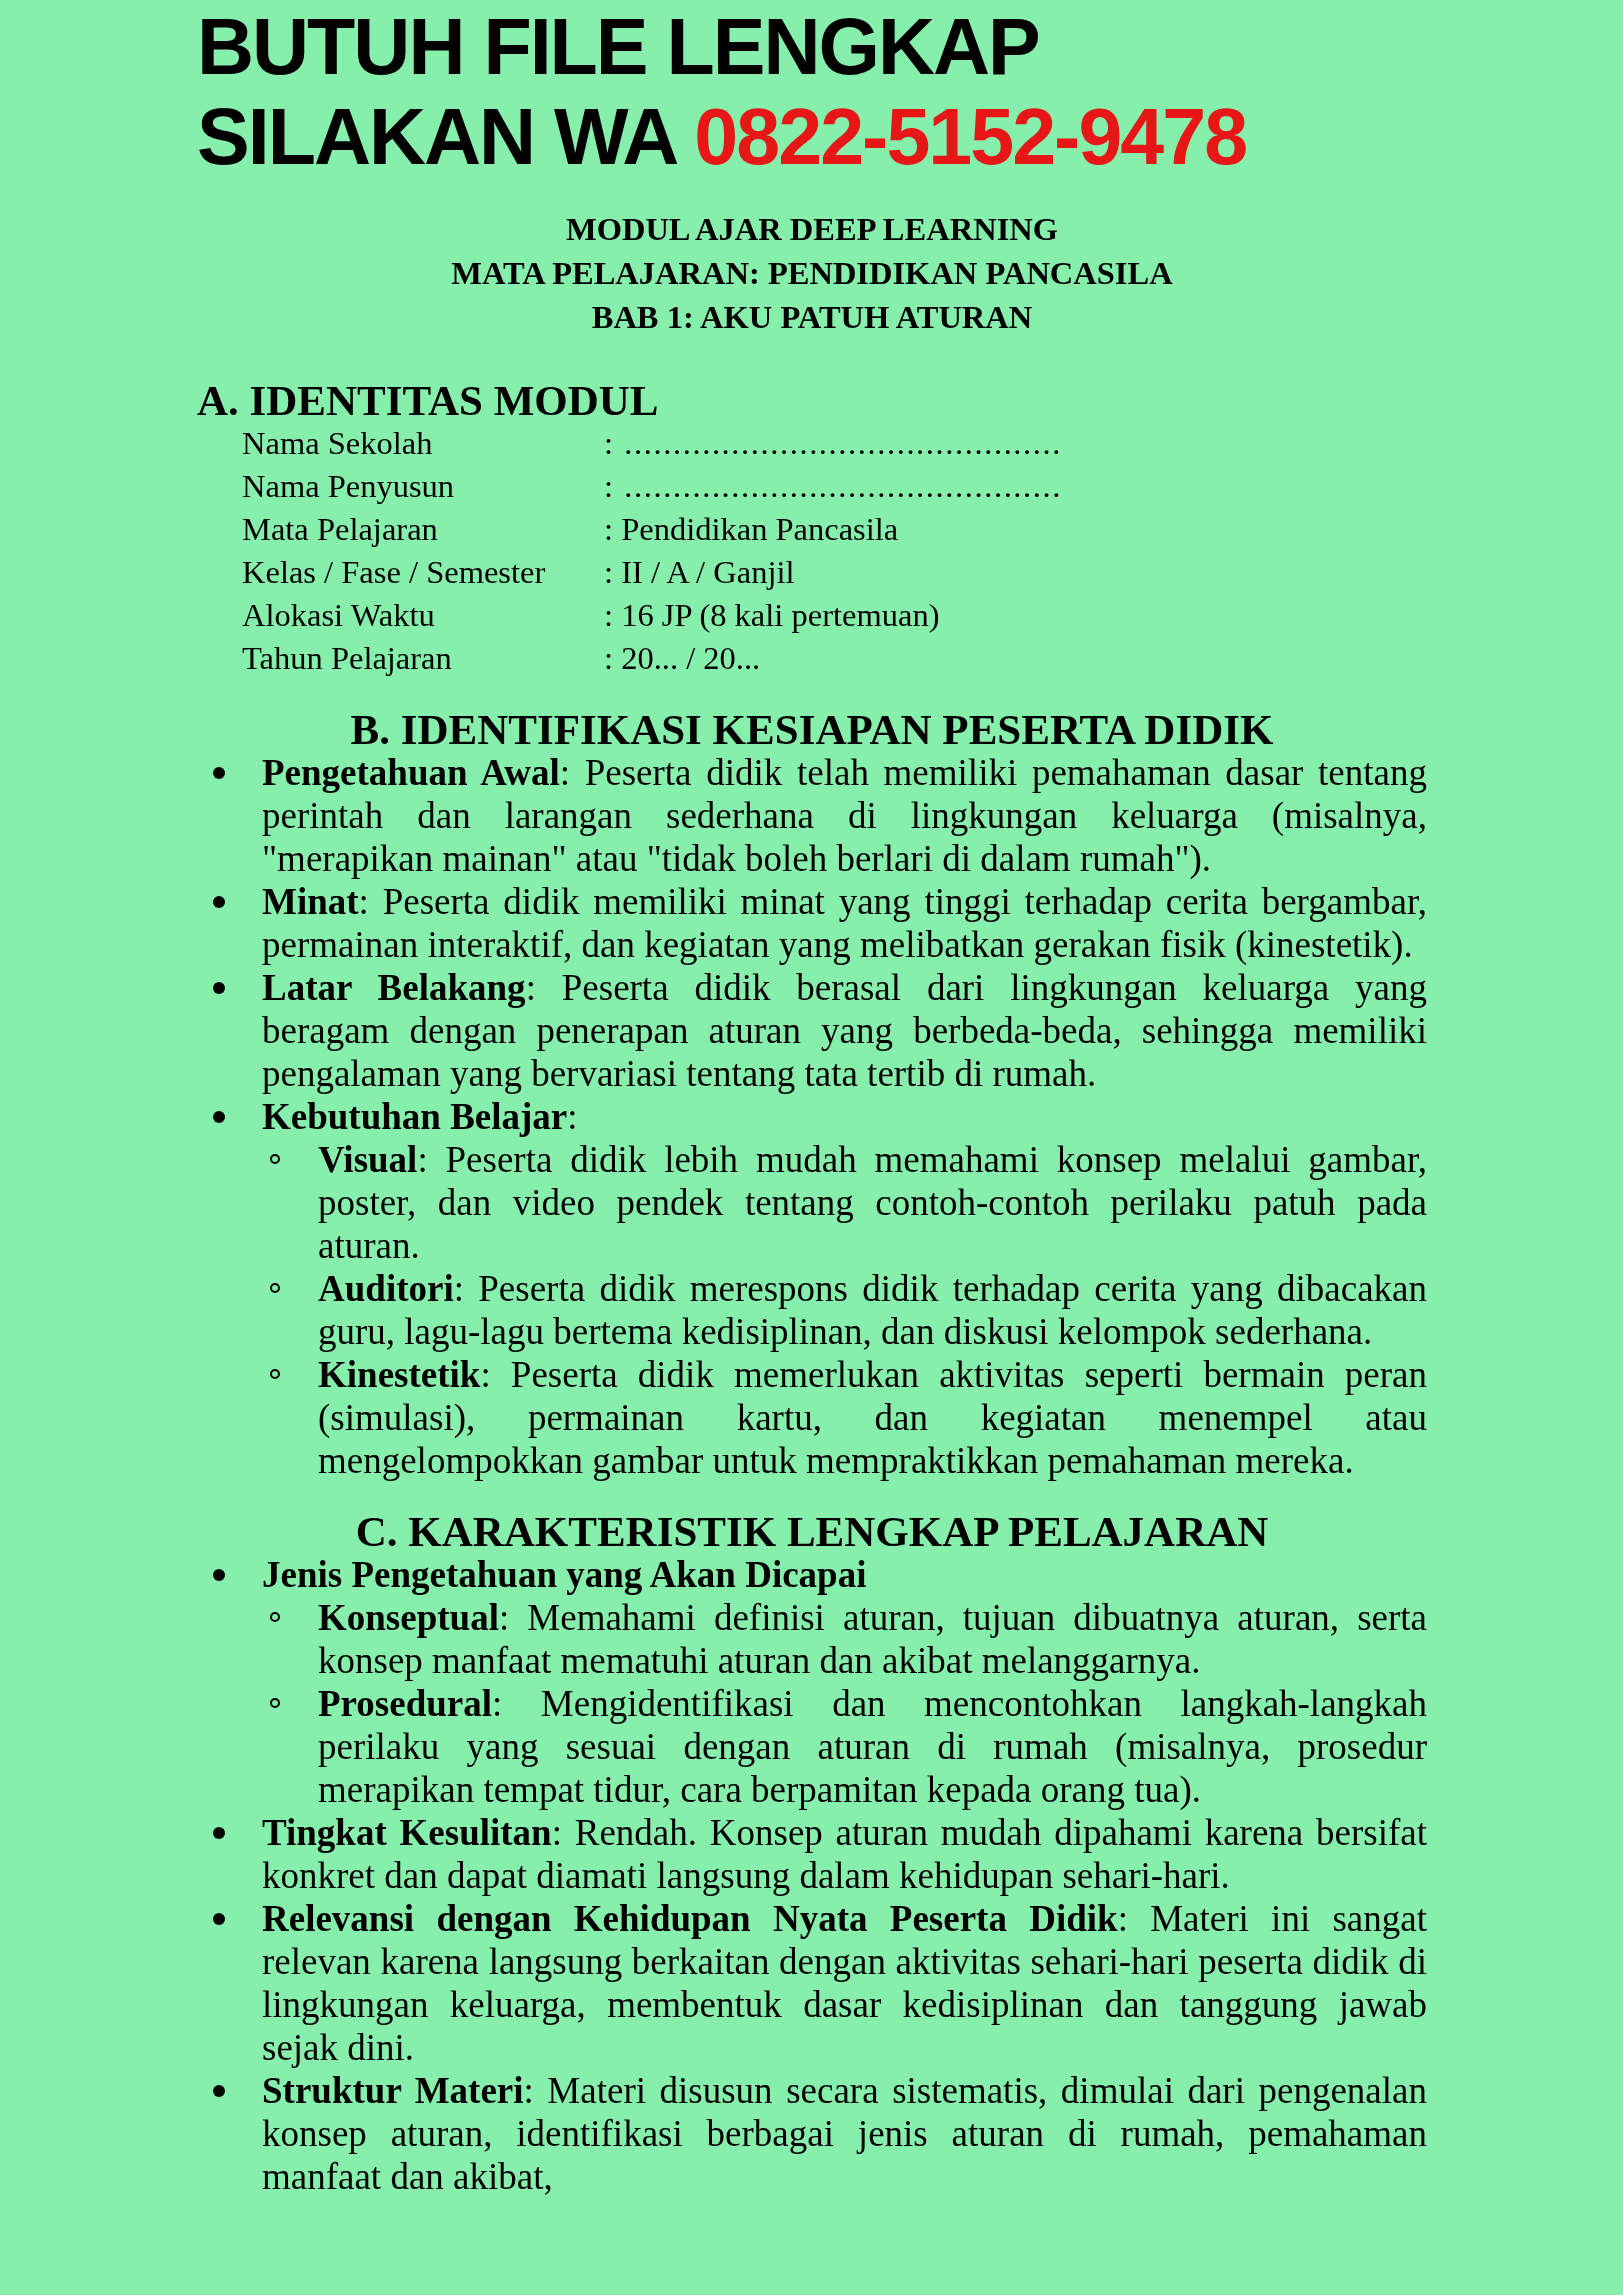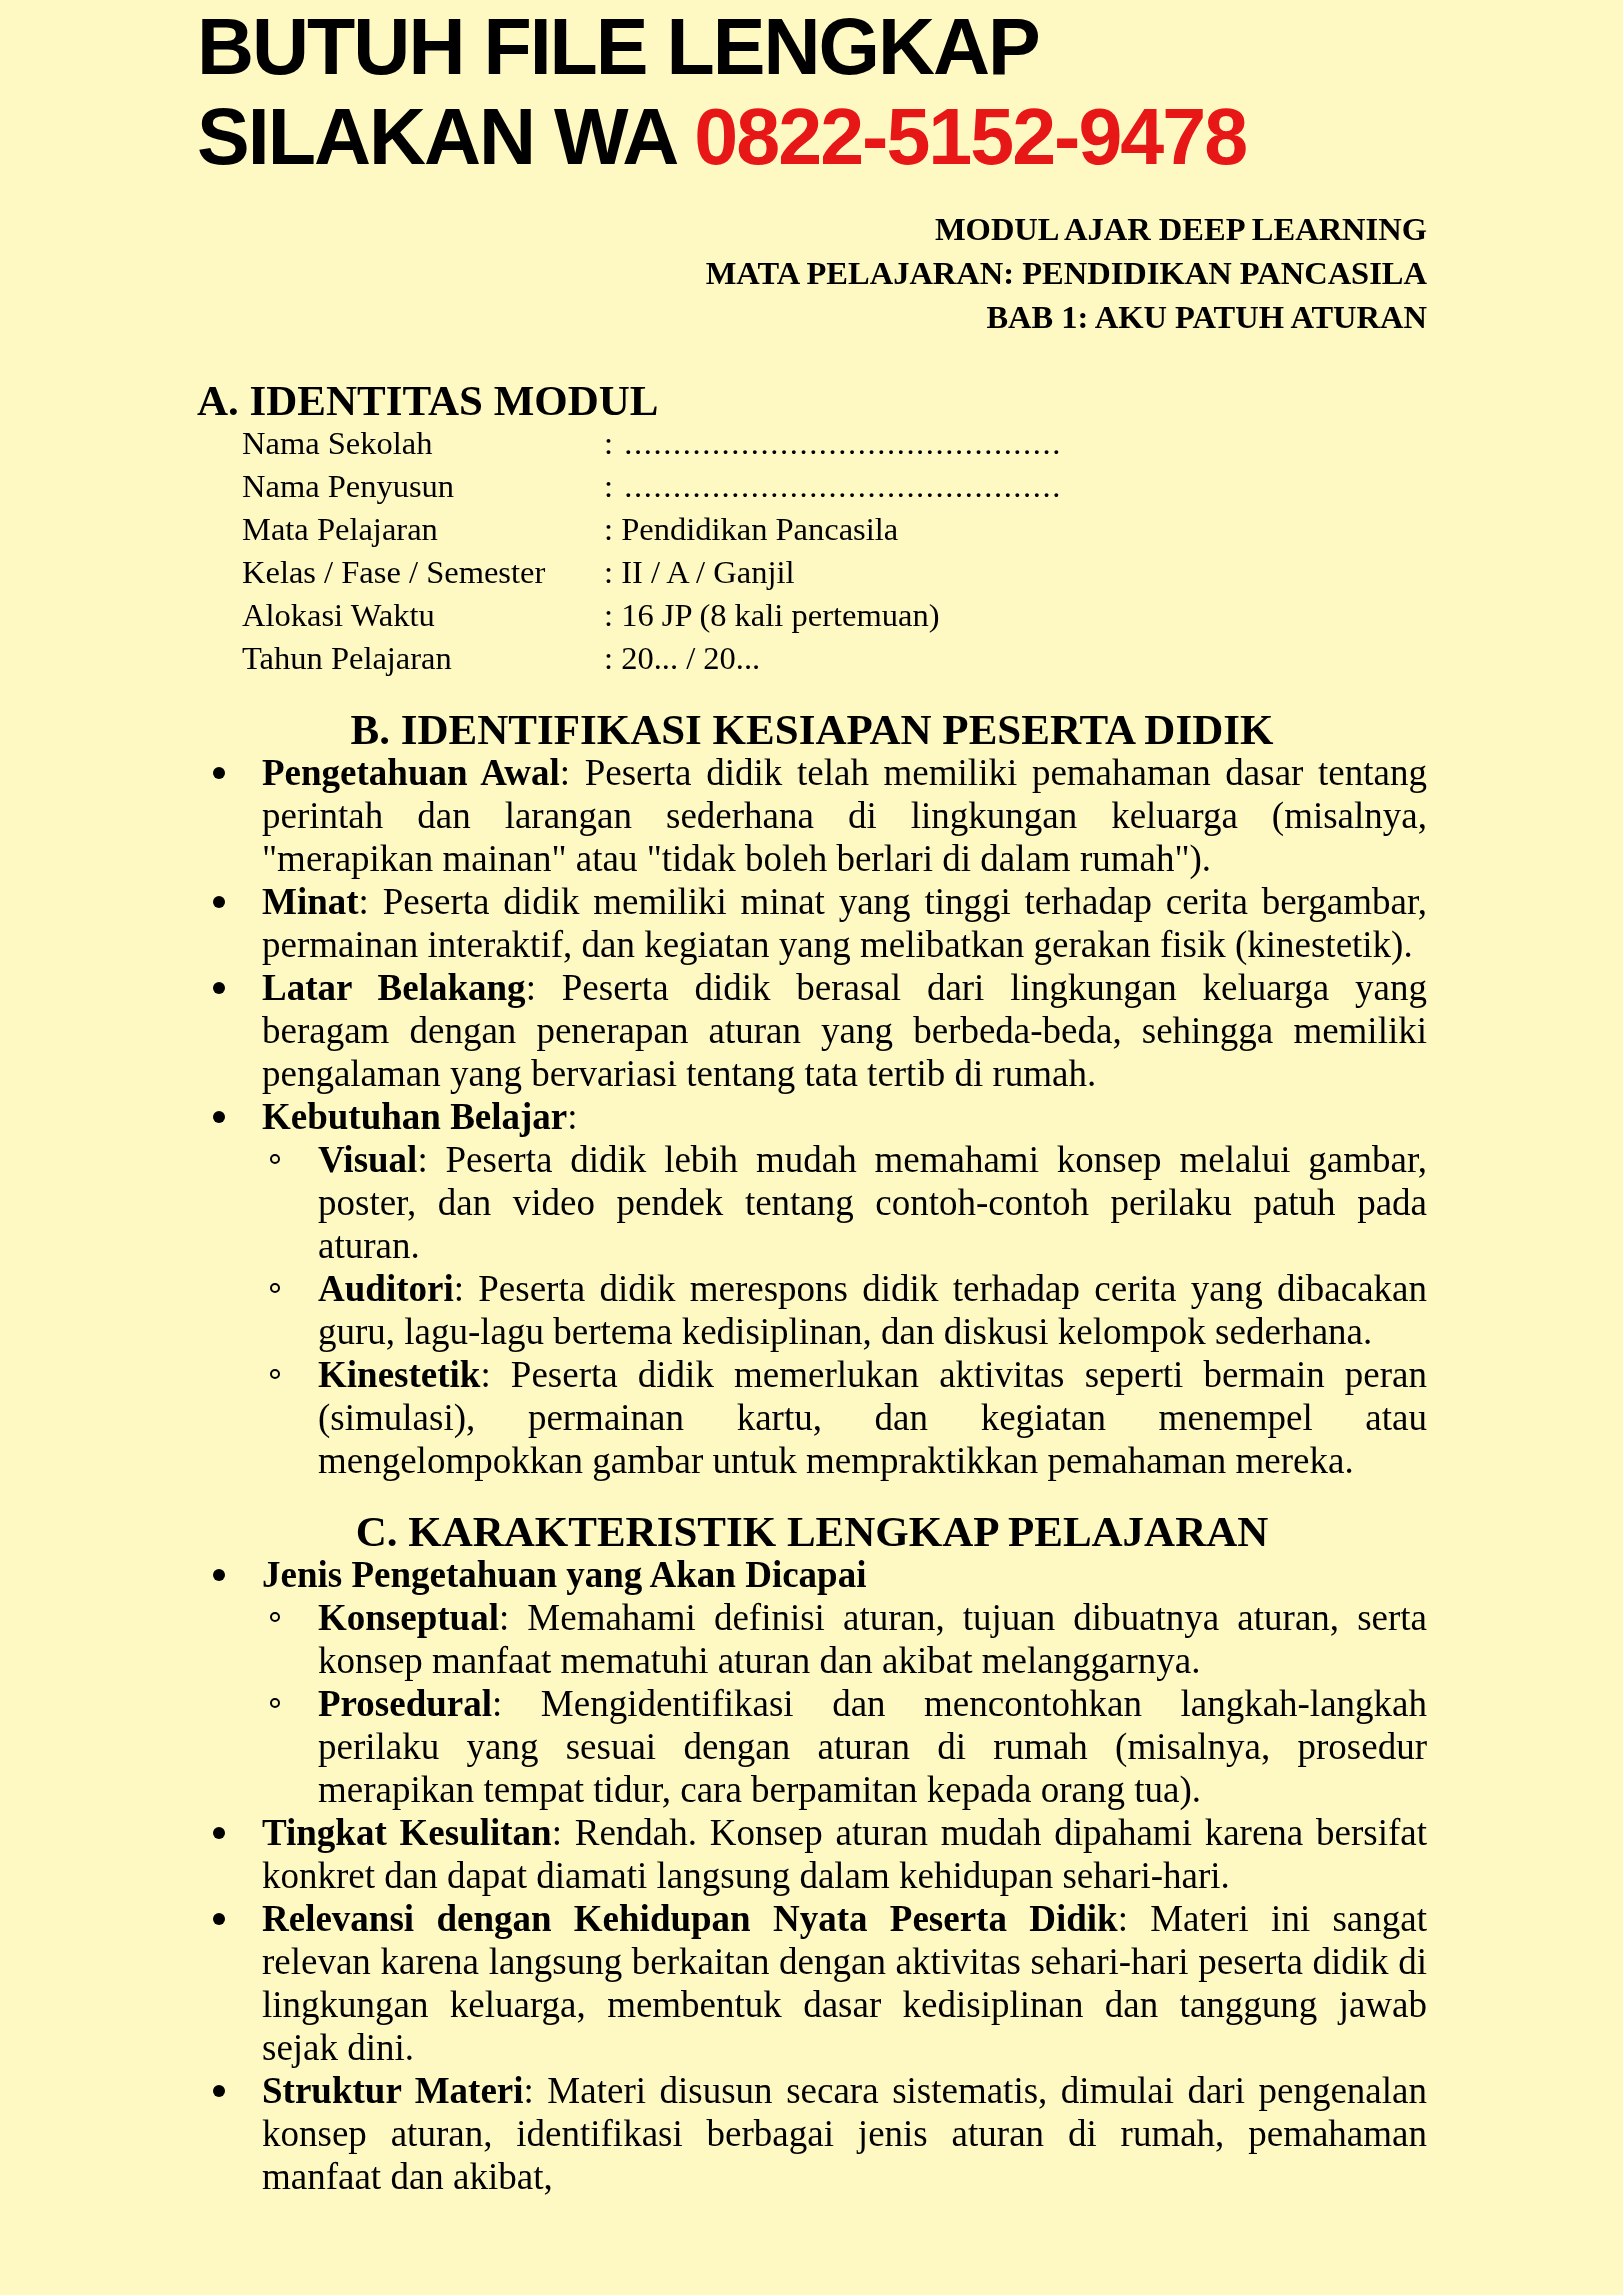--- a/index.html
+++ b/index.html
@@ -1,35 +1,35 @@
 <!DOCTYPE html>
 <html style="font-size:12.7px"><head>
 <meta charset="utf-8">
 <style>
   * { margin:0; padding:0; box-sizing:border-box; }
   html,body { background:#ffffff; }
   .page {
     position:relative; width:1623px; height:2295px;
-    background:#fef9c3; color:#000000; overflow:hidden;
+    background:#86efac; color:#000000; overflow:hidden;
     font-family:"Liberation Serif", serif;
   }
   .content { position:absolute; left:197px; top:0; width:1230px; }
 
   
   .banner {
     margin-top:1.6px;
     font-family:"Liberation Sans", sans-serif;
     font-weight:bold; font-size:79px; line-height:90px;
     letter-spacing:-2px; white-space:nowrap; color:#000000;
   }
   .banner .phone { color:#e81717; }
 
   
   .title-block {
-    margin-top:25px; text-align:right;
+    margin-top:25px; text-align:center;
     font-weight:bold; font-size:32.5px; line-height:44px;
   }
 
   
   .sec-heading { font-weight:bold; font-size:43px; line-height:43px; }
   .sec-a .sec-heading { margin-top:40px; }
   .sec-b .sec-heading, .sec-c .sec-heading { margin-top:28px;text-align:center; }
 
   
   .id-row { font-weight:normal; font-size:32.5px; line-height:43px; padding-left:45px; }

